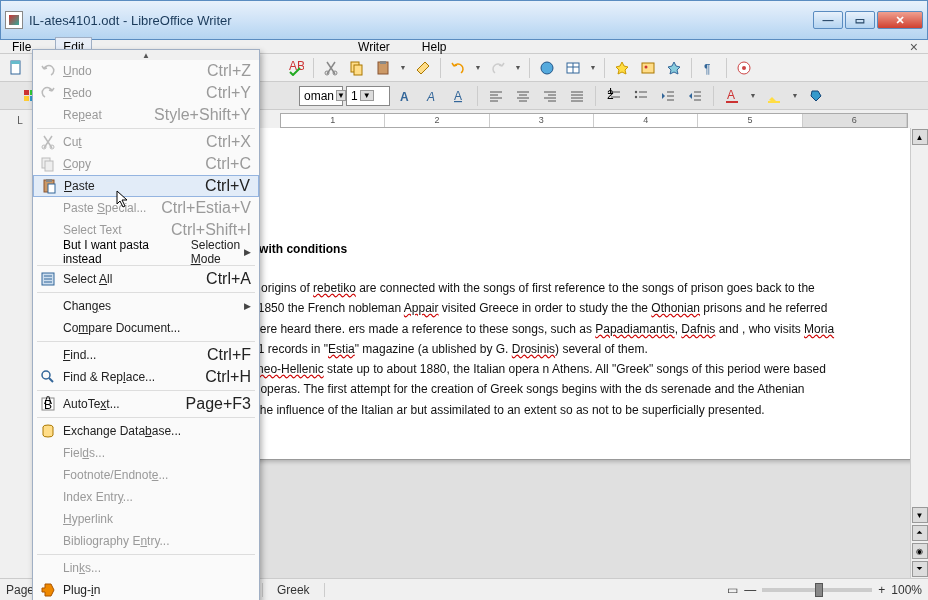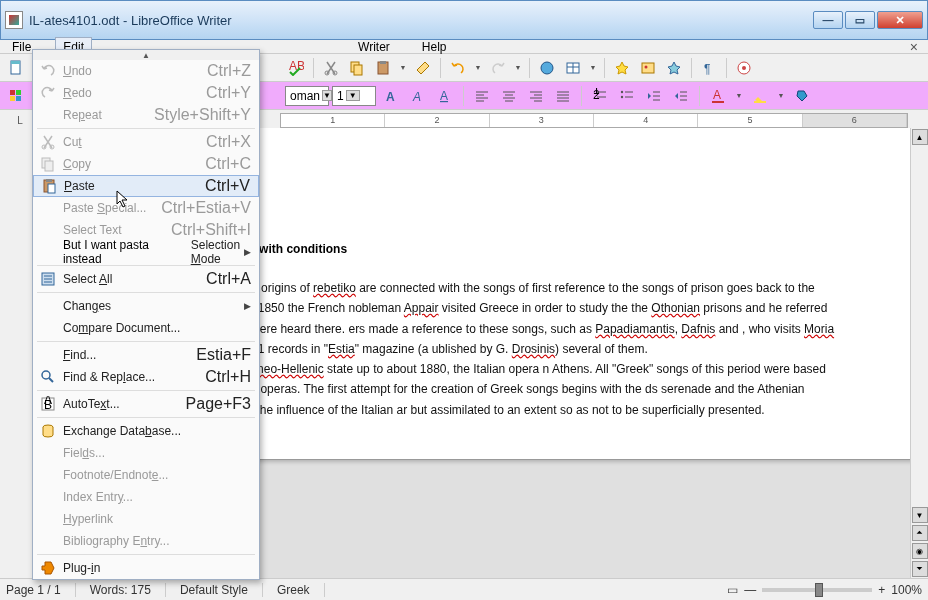--- a/index.html
+++ b/index.html
@@ -19,21 +19,21 @@
 .menu-bar .mitem { padding:3px 8px; cursor:default; }
 .menu-bar .mitem.open { background:#e8eef8; border:1px solid #a0afc4; border-bottom:none; padding:2px 7px 3px; }
 .menu-bar .close-x { margin-left:auto; margin-right:6px; font-size:14px; color:#555; }
 
 .toolbar { height:28px; background:#f0f0f0; border-bottom:1px solid #ccc; display:flex; align-items:center; padding:2px 4px; gap:2px; }
 .tb { width:24px; height:24px; display:flex; align-items:center; justify-content:center; border:1px solid transparent; color:#555; }
 .tb svg { width:16px; height:16px; }
 .sep { width:1px; height:20px; background:#ccc; margin:0 3px; }
 .dd { width:12px; display:flex; align-items:center; justify-content:center; font-size:7px; color:#555; }
 
-.formatbar { height:28px; background:#f0abfc; border-bottom:1px solid #ccc; display:flex; align-items:center; padding:2px 4px; gap:3px; }
+.formatbar { height:28px; background:#e5e5e5; border-bottom:1px solid #ccc; display:flex; align-items:center; padding:2px 18px; gap:3px; }
 .combo { height:20px; background:#fff; border:1px solid #888; display:flex; align-items:center; padding:0 2px 0 4px; }
 .combo .cbtn { width:14px; text-align:center; font-size:8px; background:#ddd; border:1px solid #999; margin-left:2px; }
 
 .ruler-area { height:22px; background:#f0f0f0; border-bottom:1px solid #ccc; display:flex; }
 .ruler-left { width:40px; display:flex; align-items:center; justify-content:center; color:#555; font-size:10px; }
 .ruler { flex:1; background:#fff; border:1px solid #aaa; margin:3px 20px 3px 0; position:relative; display:flex; }
 .ruler .seg { flex:1; border-right:1px solid #ccc; position:relative; }
 .ruler .seg span { position:absolute; top:1px; left:50%; transform:translateX(-50%); font-size:9px; color:#555; }
 .ruler .seg.grey { background:#e0e0e0; }
 
@@ -480,21 +480,21 @@
     <div class="arr">▶</div>
   </div>
   <div class="row">
     <div class="ico"></div>
     <div class="lbl">Co<span class="u">m</span>pare Document...</div>
   </div>
   <hr>
   <div class="row">
     <div class="ico"></div>
     <div class="lbl"><span class="u">F</span>ind...</div>
-    <div class="sc">Estia+F</div>
+    <div class="sc">Ctrl+F</div>
   </div>
   <div class="row">
     <div class="ico">
         <svg viewBox="0 0 16 16">
           <circle cx="6" cy="6" r="4" fill="none" stroke="#369" stroke-width="1.5"></circle>
           <line x1="9" y1="9" x2="13" y2="13" stroke="#369" stroke-width="2"></line>
         </svg>
       </div>
     <div class="lbl">Find &amp; Rep<span class="u">l</span>ace...</div>
     <div class="sc">Ctrl+H</div>
@@ -535,20 +535,24 @@
   </div>
   <div class="row">
     <div class="ico"></div>
     <div class="lbl dis"><span class="u">H</span>yperlink</div>
   </div>
   <div class="row">
     <div class="ico"></div>
     <div class="lbl dis">Bibliography E<span class="u">n</span>try...</div>
   </div>
   <hr>
+  <div class="row">
+    <div class="ico"></div>
+    <div class="lbl dis">Lin<span class="u">k</span>s...</div>
+  </div>
   <div class="row">
     <div class="ico">
         <svg viewBox="0 0 16 16">
           <path d="M5 2 L5 6 L2 6 L2 10 L5 10 L5 14 L11 14 L14 8 L11 2 Z" fill="#e80" stroke="#a50"></path>
         </svg>
       </div>
     <div class="lbl">Plug-<span class="u">i</span>n</div>
   </div>
 
 </div>

